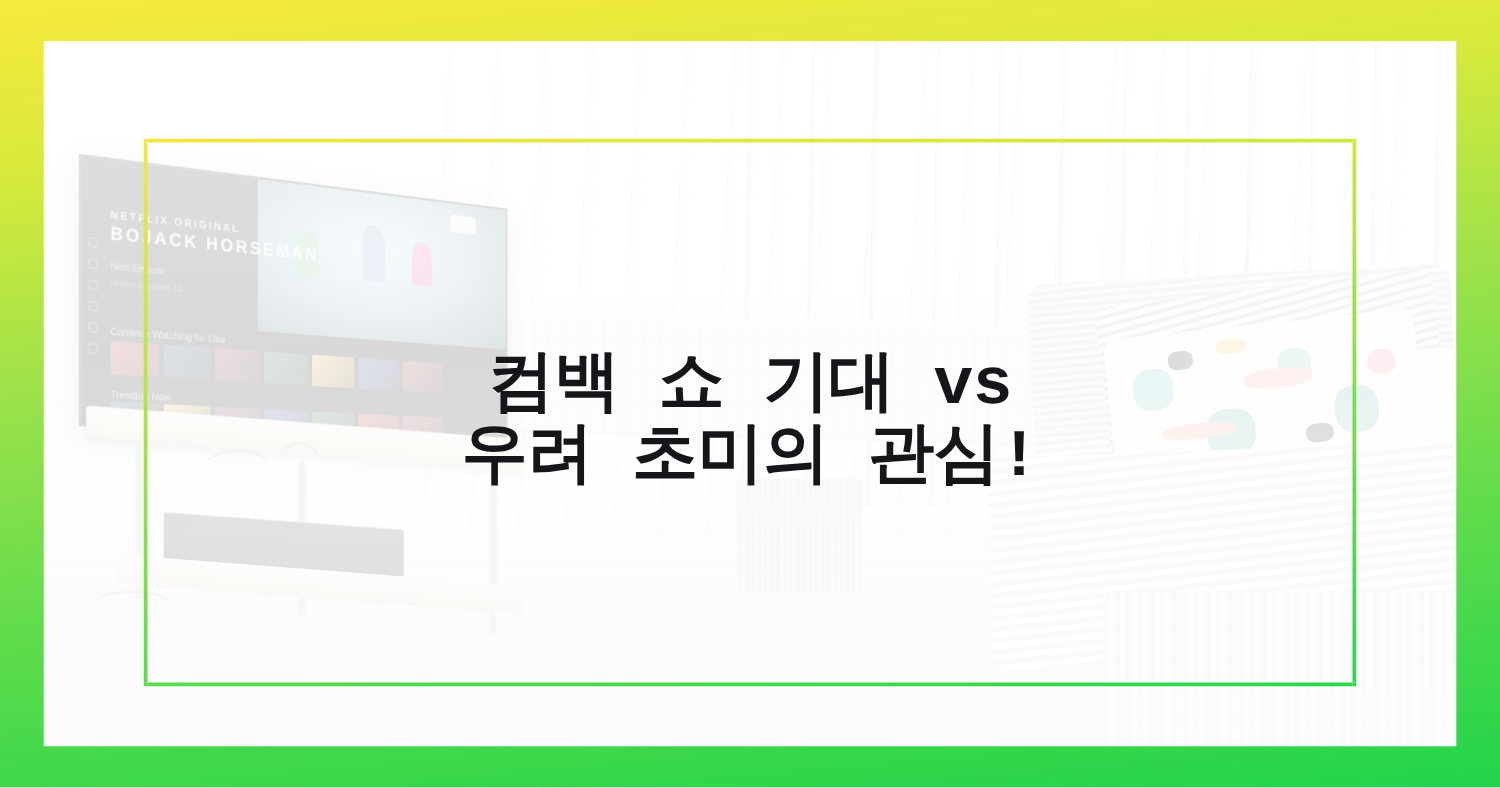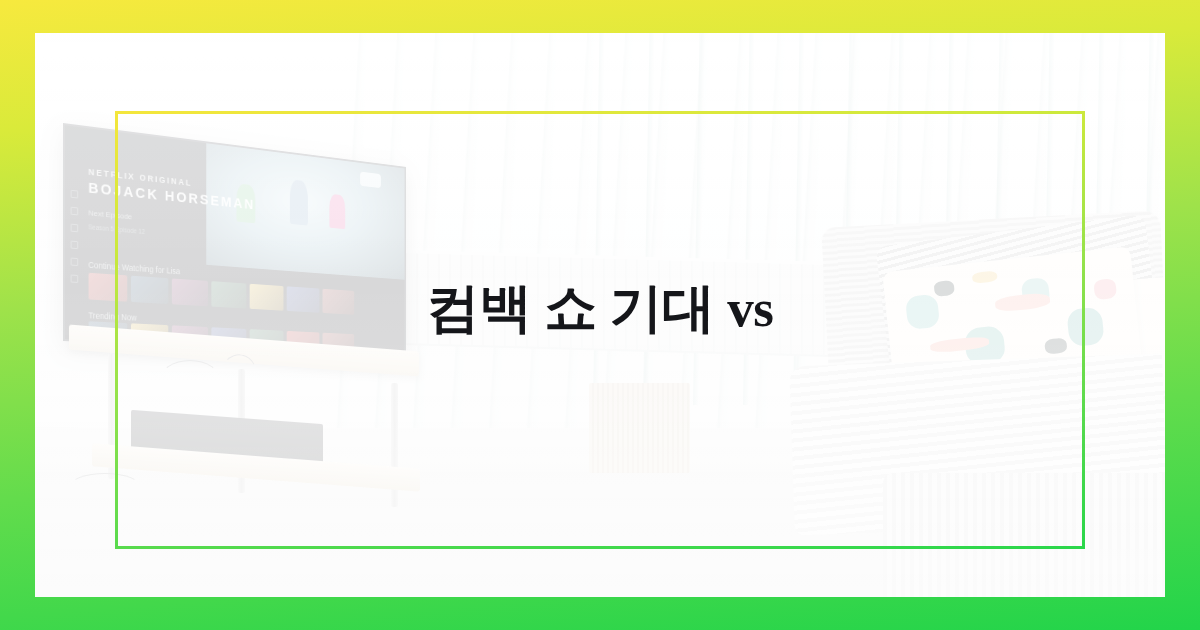--- a/index.html
+++ b/index.html
@@ -224,21 +224,21 @@
   
   .headline{
     position:absolute;
     left:0;right:0;top:246px;
     text-align:center;
     pointer-events:none;
   }
   .headline .line{
     display:block;
     color:#15161a;
-    font-family:Liberation Serif, serif;
+    font-family:Liberation Mono, monospace;
     font-weight:700;
     font-size:53px;
     line-height:58px;
     letter-spacing:-0.5px;
     white-space:nowrap;
     text-shadow:0 1px 0 rgba(255,255,255,.35);
   }
 </style>
 </head>
 <body>
@@ -332,16 +332,17 @@
       <div class="stand-bot"></div>
 
       <div class="wash"></div>
       <div class="wash2"></div>
     </div>
 
     <div class="inner-frame"></div>
 
     <div class="headline">
       <span class="line">컴백 쇼 기대 vs</span>
+      <span class="line">우려 초미의 관심!</span>
     </div>
 
   </div>
 </div>
 
 </body></html>

